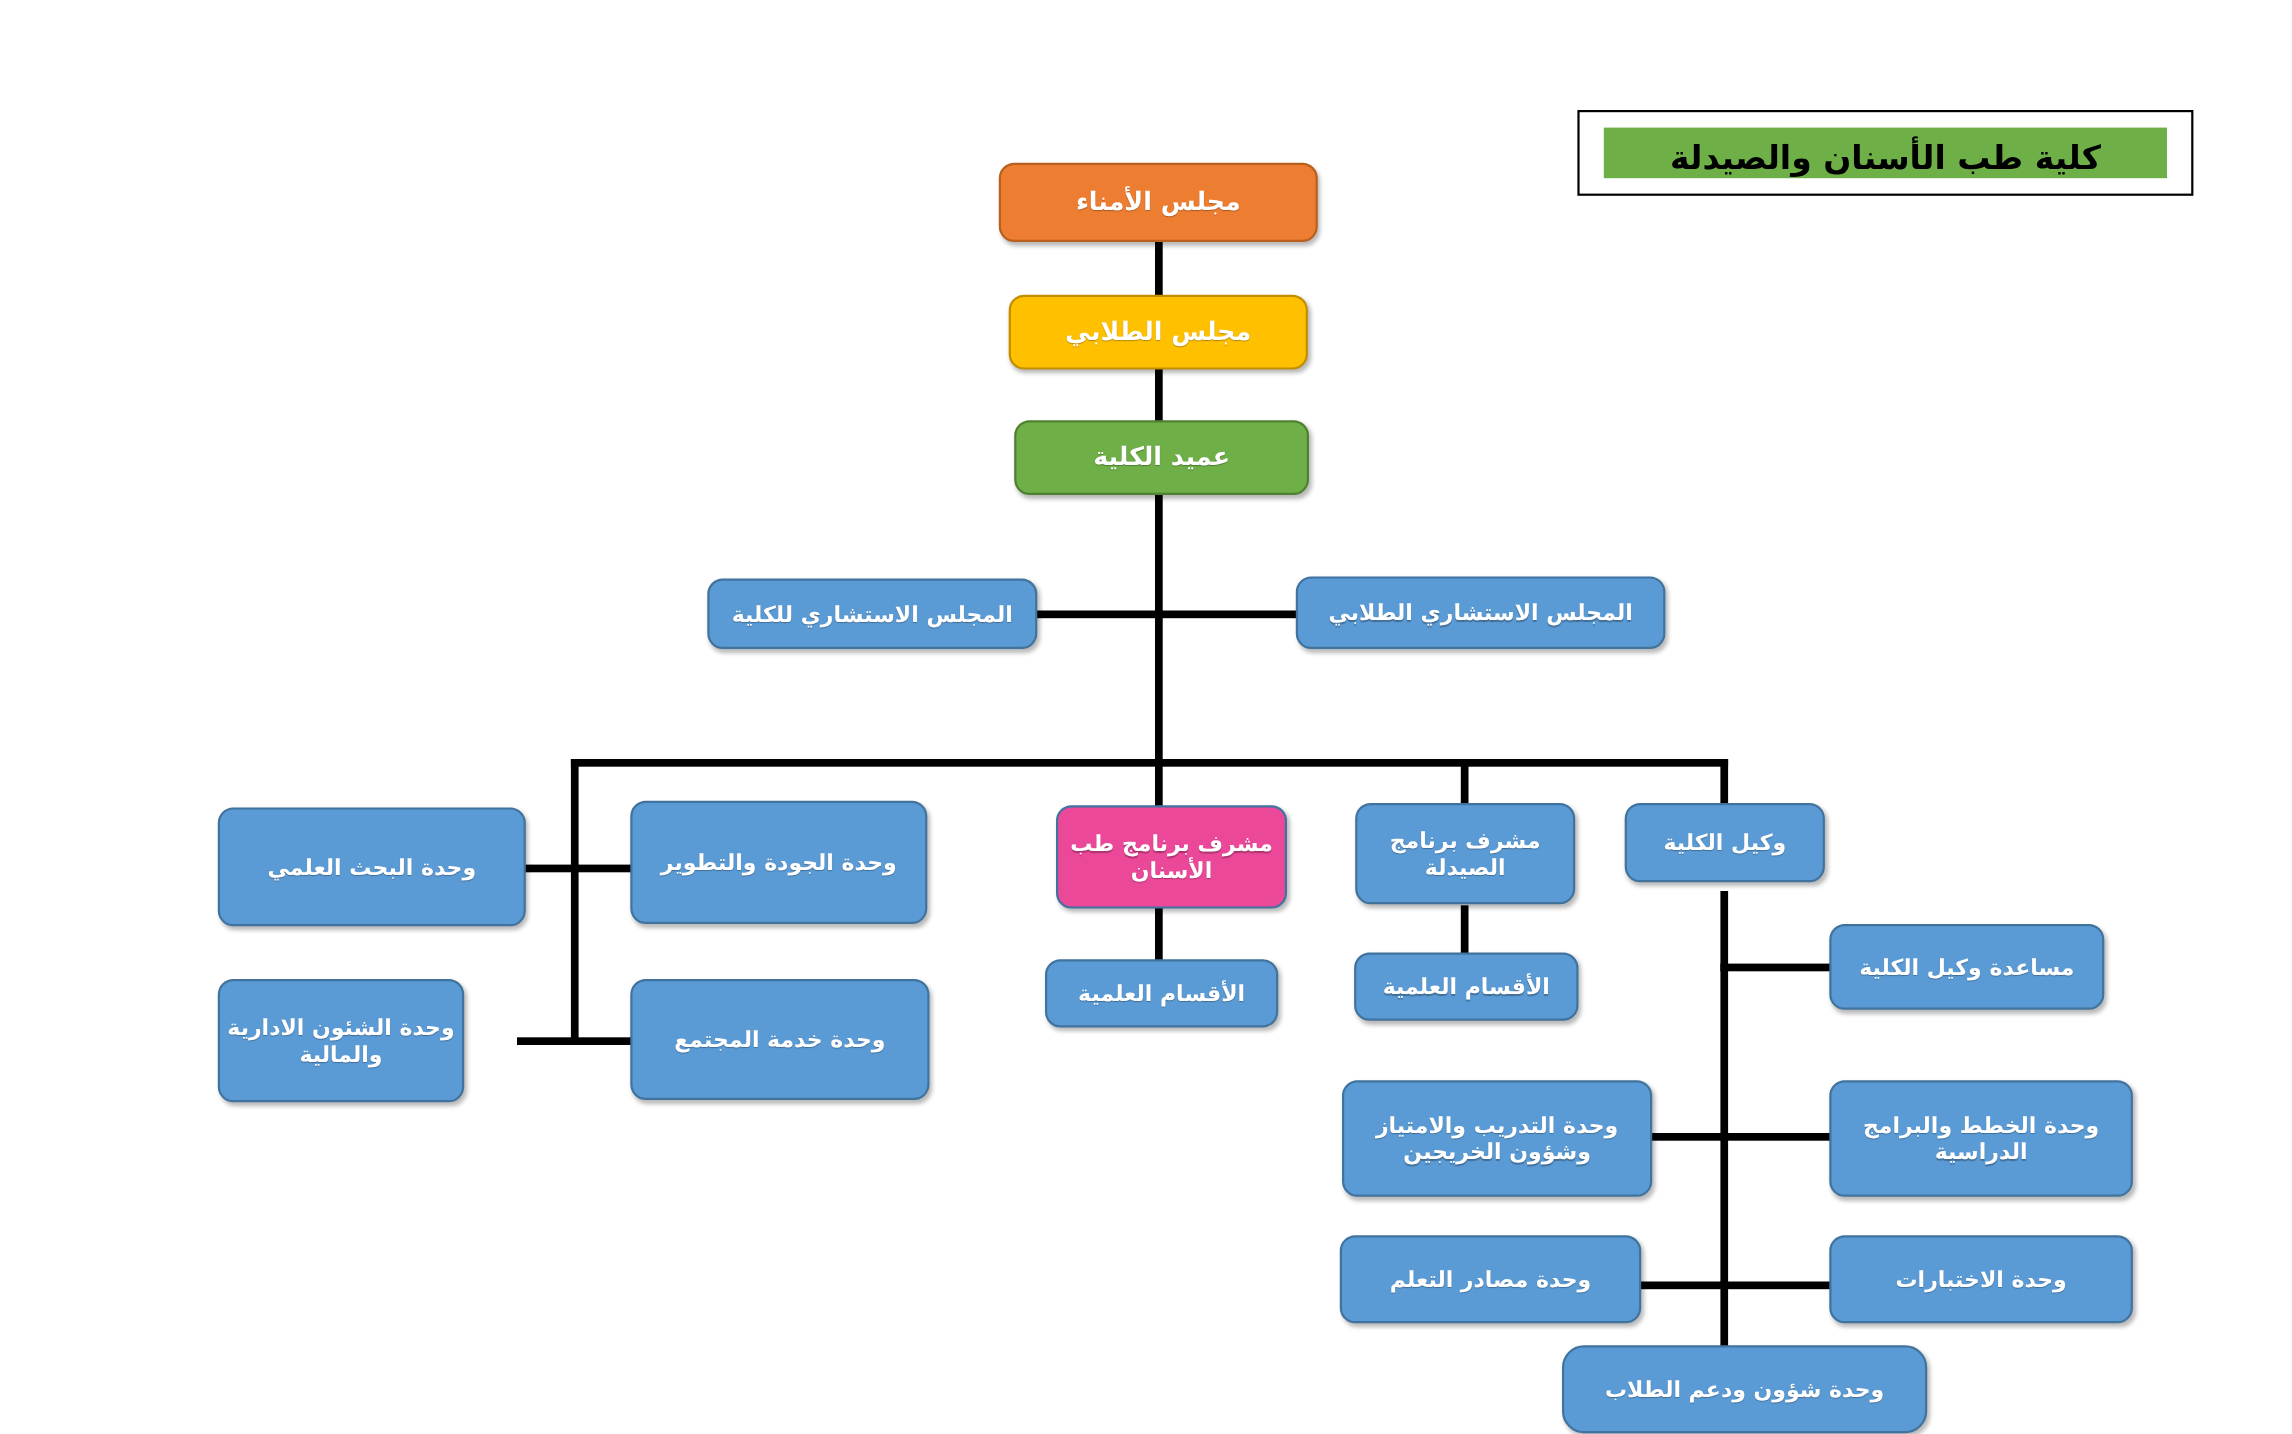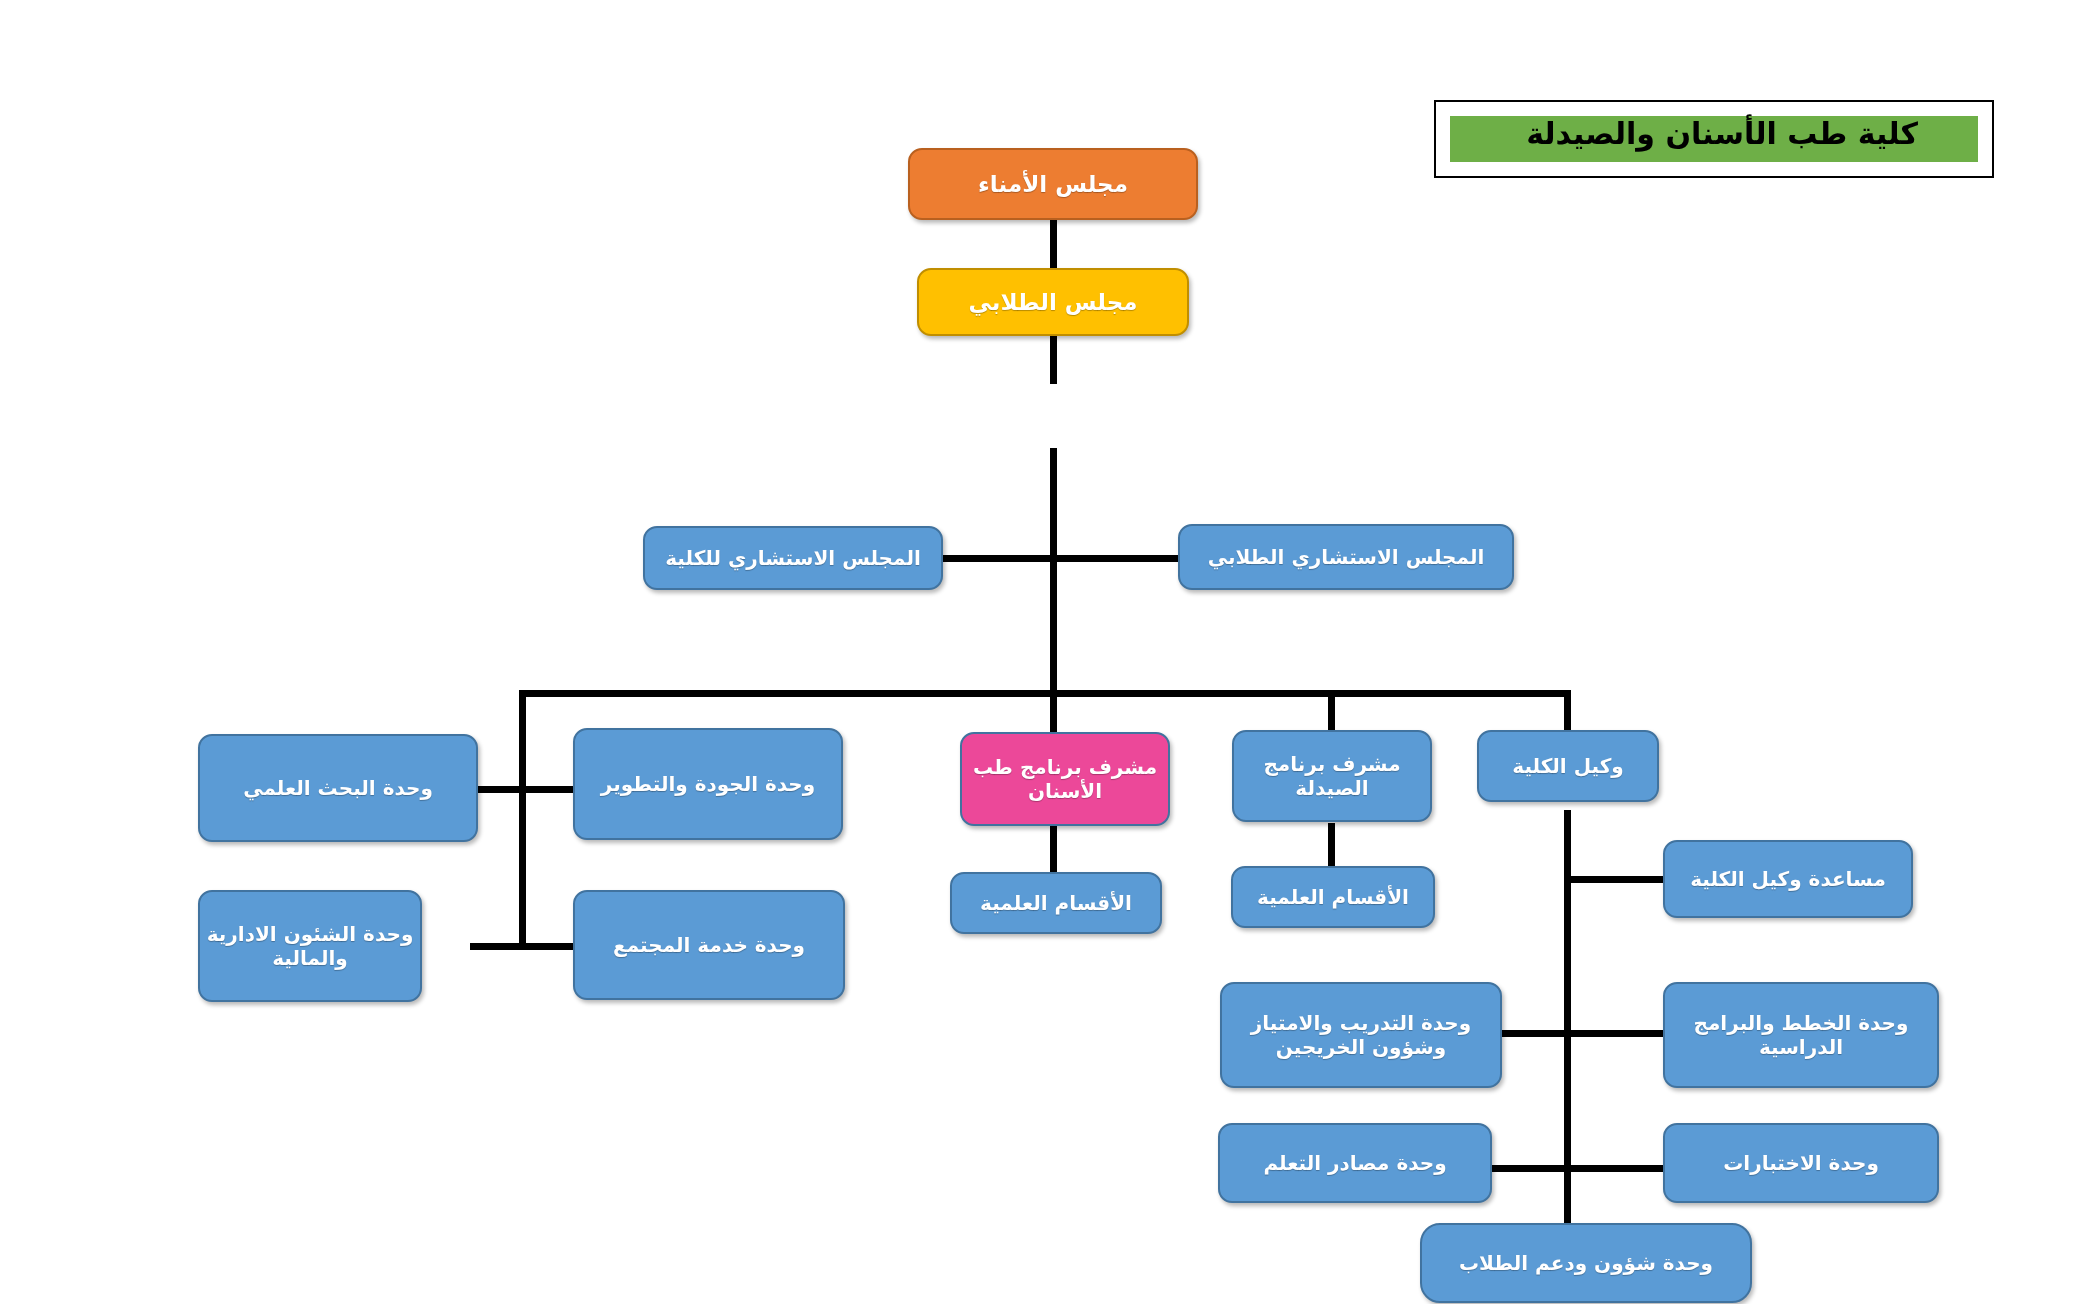--- a/index.html
+++ b/index.html
@@ -14,21 +14,21 @@
   .title-frame{
     position:absolute;
     border:2px solid #000000;
     background:#ffffff;
     box-sizing:border-box;
     display:flex;align-items:center;justify-content:center;
   }
   .title-fill{
     width:92%;height:62%;
     background:var(--title-green,#6EAF47);
-    display:flex;align-items:flex-start;justify-content:center;padding-left:16px;
+    display:flex;align-items:flex-end;justify-content:center;
   }
   .title-text{
     font-family:"DejaVu Sans","Liberation Sans",sans-serif;
     font-weight:bold;
     font-size:30px;
     color:#000000;
     letter-spacing:0.5px;
     white-space:nowrap;
     direction:rtl;
   }
@@ -117,20 +117,23 @@
   <div class="line" style="left: 1490px; top: 1165px; width: 78px; height: 7px; background: rgb(0, 0, 0);"></div>
 
   <div class="node orange" style="left: 908px; top: 148px; width: 290px; height: 72px; font-size: 23px; background: rgb(237, 125, 49);">
     <span class="label">مجلس الأمناء</span>
   </div>
 
   <div class="node yellow" style="left: 917px; top: 268px; width: 272px; height: 68px; font-size: 23px; background: rgb(255, 192, 0);">
     <span class="label">مجلس الطلابي</span>
   </div>
 
+  <div class="node green" style="left: 922px; top: 382px; width: 268px; height: 68px; font-size: 23px; background: rgb(110, 175, 71);">
+    <span class="label">عميد الكلية</span>
+  </div>
 
   <div class="node blue" style="left: 643px; top: 526px; width: 300px; height: 64px; font-size: 20px; background: rgb(91, 155, 213); border-color: rgb(65, 115, 159);">
     <span class="label">المجلس الاستشاري للكلية</span>
   </div>
 
   <div class="node blue" style="left: 1178px; top: 524px; width: 336px; height: 66px; font-size: 20px; background: rgb(91, 155, 213); border-color: rgb(65, 115, 159);">
     <span class="label">المجلس الاستشاري الطلابي</span>
   </div>
 
   <div class="node blue" style="left: 198px; top: 734px; width: 280px; height: 108px; font-size: 20px; background: rgb(91, 155, 213); border-color: rgb(65, 115, 159);">

